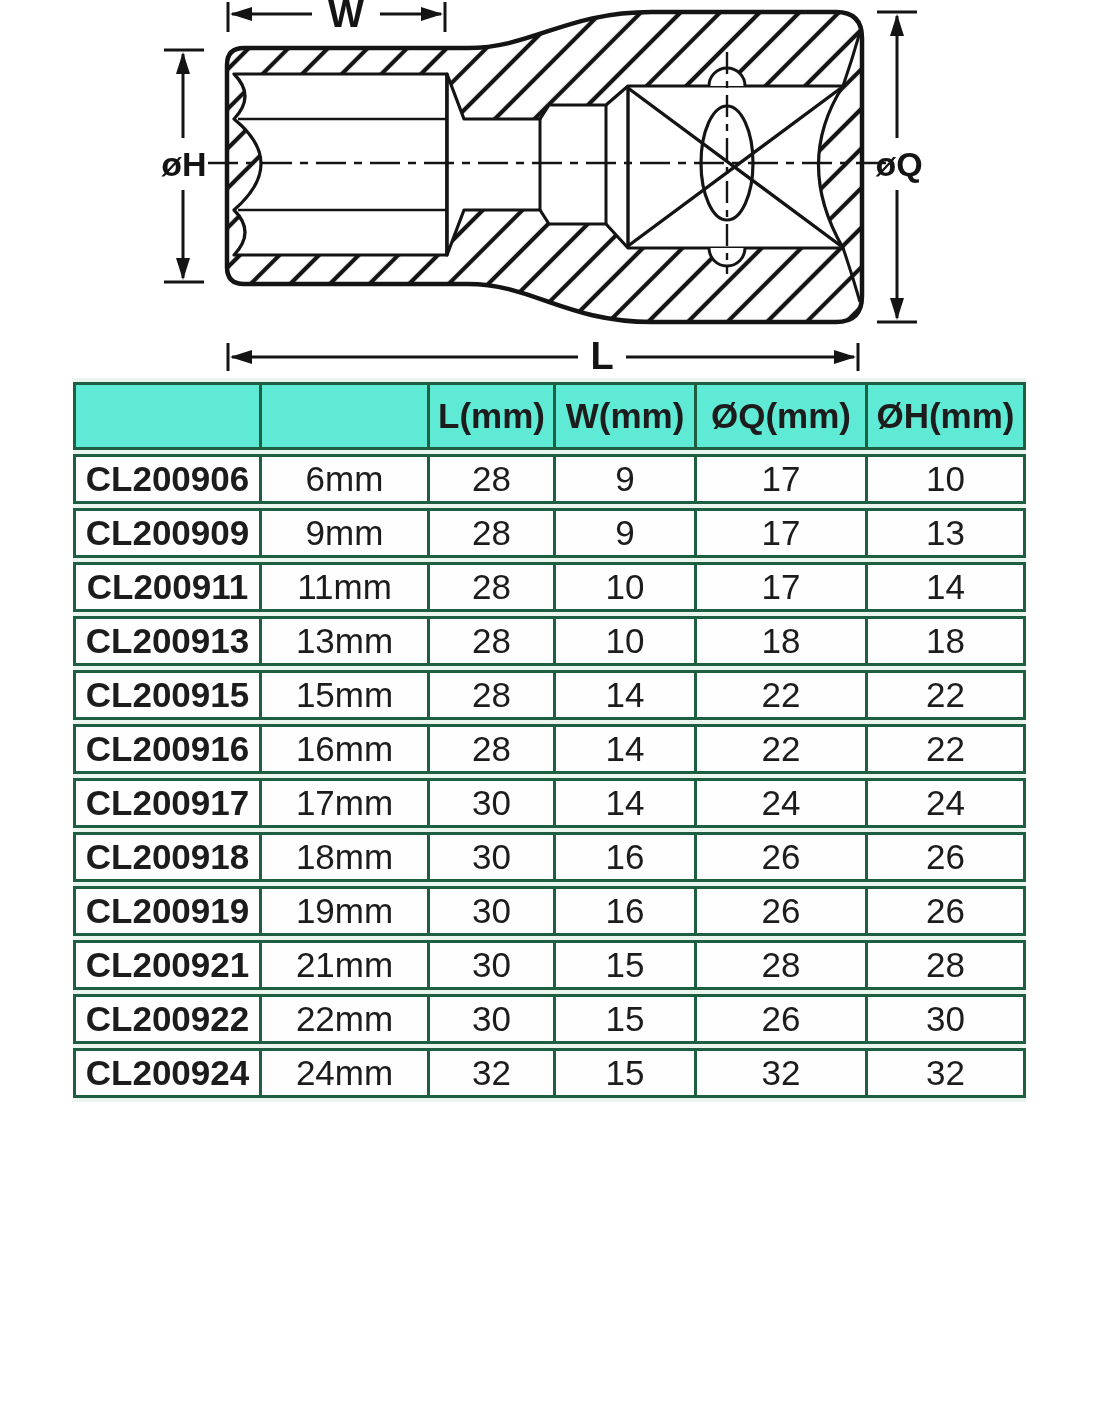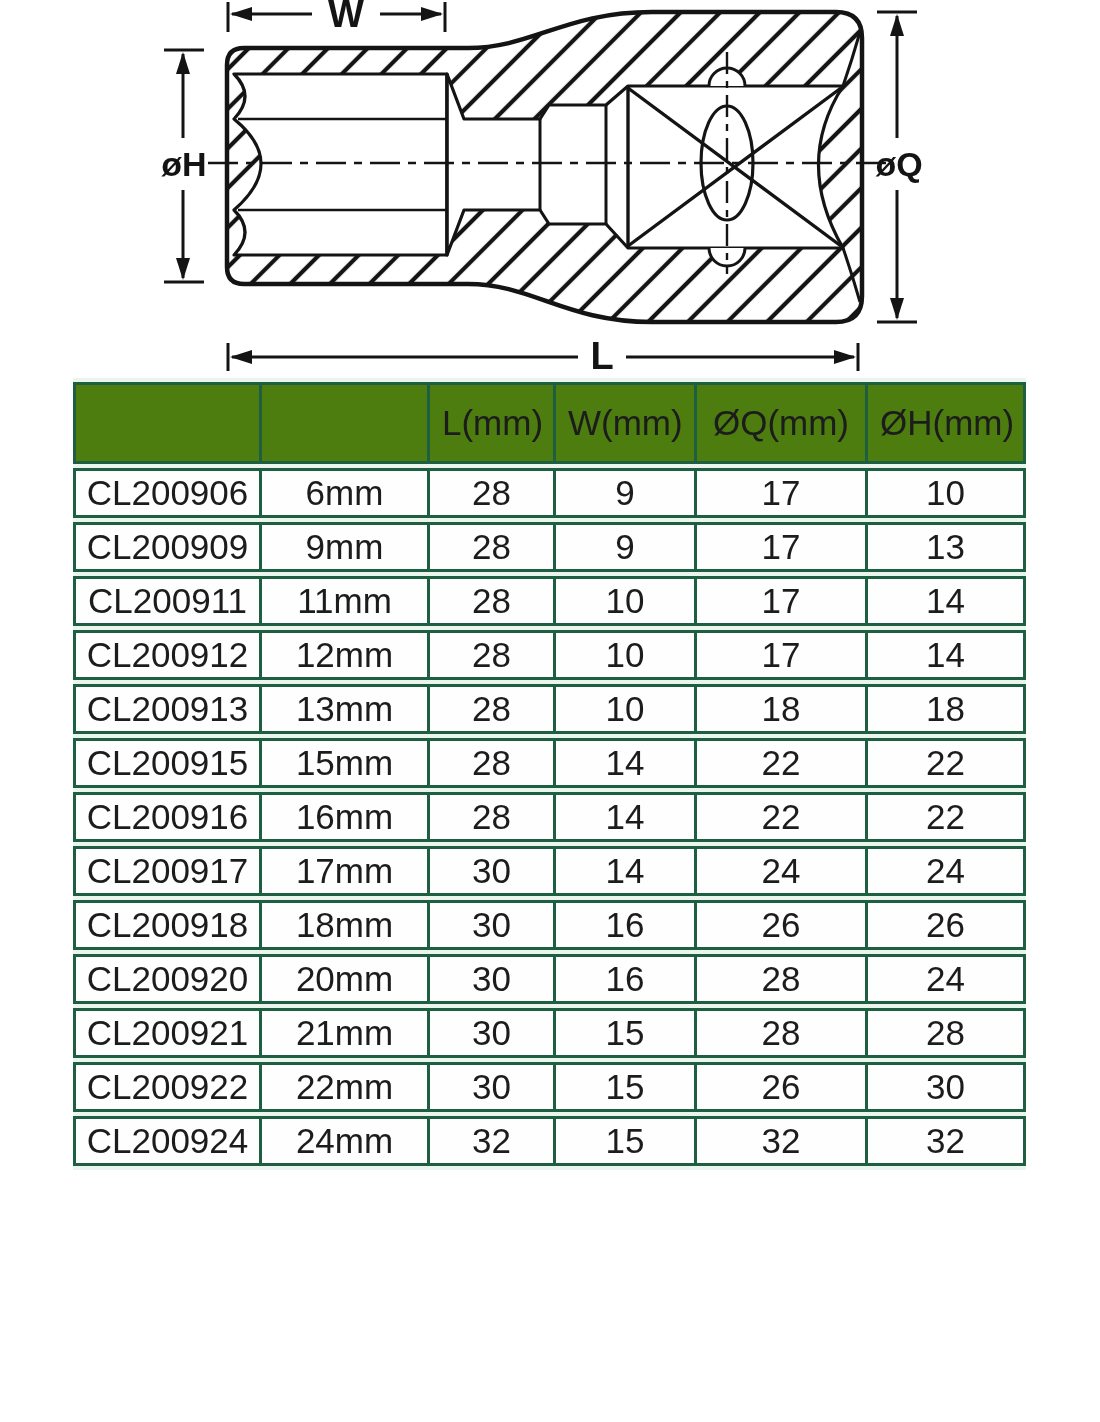--- a/index.html
+++ b/index.html
@@ -26,37 +26,37 @@
     border-top:3px solid #1e5f41;
     border-bottom:3px solid #1e5f41;
     border-right:3px solid #1e5f41;
     overflow:hidden;
     white-space:nowrap;
   }
   table.spec th:first-child, table.spec td:first-child{
     border-left:3px solid #1e5f41;
   }
   table.spec th{
-    background:#4d7c0f;
+    background:#5eead4;
     height:52px;
     font-size:35px;
-    font-weight:400;
+    font-weight:700;
     color:#1c1c1c;
     text-align:center;
-    padding:12px;
+    padding:5px;
   }
   table.spec td{
     background:#fdfefd;
     height:44px;
     font-size:35px;
     color:#1c1c1c;
     padding:0;
     text-align:center;
   }
-  td.cell-code{text-align:left;padding-left:8px;}
+  td.cell-code{text-align:left;padding-left:8px;font-weight:bold;}
   td.cell-size{text-align:left;padding-left:26px;margin-top:12px;}
 </style>
 </head>
 <body>
 
 <div class="page">
 
   <div class="diagram-wrap">
   <svg class="diagram" width="1100" height="378" viewBox="0 0 1100 378" xmlns="http://www.w3.org/2000/svg">
     <defs>
@@ -180,28 +180,20 @@
 
         <tr>
           <td class="cell-code">CL200911</td>
           <td class="cell-size">11mm</td>
           <td class="cell-num">28</td>
           <td class="cell-num">10</td>
           <td class="cell-num">17</td>
           <td class="cell-num">14</td>
         </tr>
 
-        <tr>
-          <td class="cell-code">CL200912</td>
-          <td class="cell-size">12mm</td>
-          <td class="cell-num">28</td>
-          <td class="cell-num">10</td>
-          <td class="cell-num">17</td>
-          <td class="cell-num">14</td>
-        </tr>
 
         <tr>
           <td class="cell-code">CL200913</td>
           <td class="cell-size">13mm</td>
           <td class="cell-num">28</td>
           <td class="cell-num">10</td>
           <td class="cell-num">18</td>
           <td class="cell-num">18</td>
         </tr>
 
@@ -235,29 +227,29 @@
 
         <tr>
           <td class="cell-code">CL200918</td>
           <td class="cell-size">18mm</td>
           <td class="cell-num">30</td>
           <td class="cell-num">16</td>
           <td class="cell-num">26</td>
           <td class="cell-num">26</td>
         </tr>
 
-
-        <tr>
-          <td class="cell-code">CL200920</td>
-          <td class="cell-size">20mm</td>
+        <tr>
+          <td class="cell-code">CL200919</td>
+          <td class="cell-size">19mm</td>
           <td class="cell-num">30</td>
           <td class="cell-num">16</td>
-          <td class="cell-num">28</td>
-          <td class="cell-num">24</td>
-        </tr>
+          <td class="cell-num">26</td>
+          <td class="cell-num">26</td>
+        </tr>
+
 
         <tr>
           <td class="cell-code">CL200921</td>
           <td class="cell-size">21mm</td>
           <td class="cell-num">30</td>
           <td class="cell-num">15</td>
           <td class="cell-num">28</td>
           <td class="cell-num">28</td>
         </tr>
 

